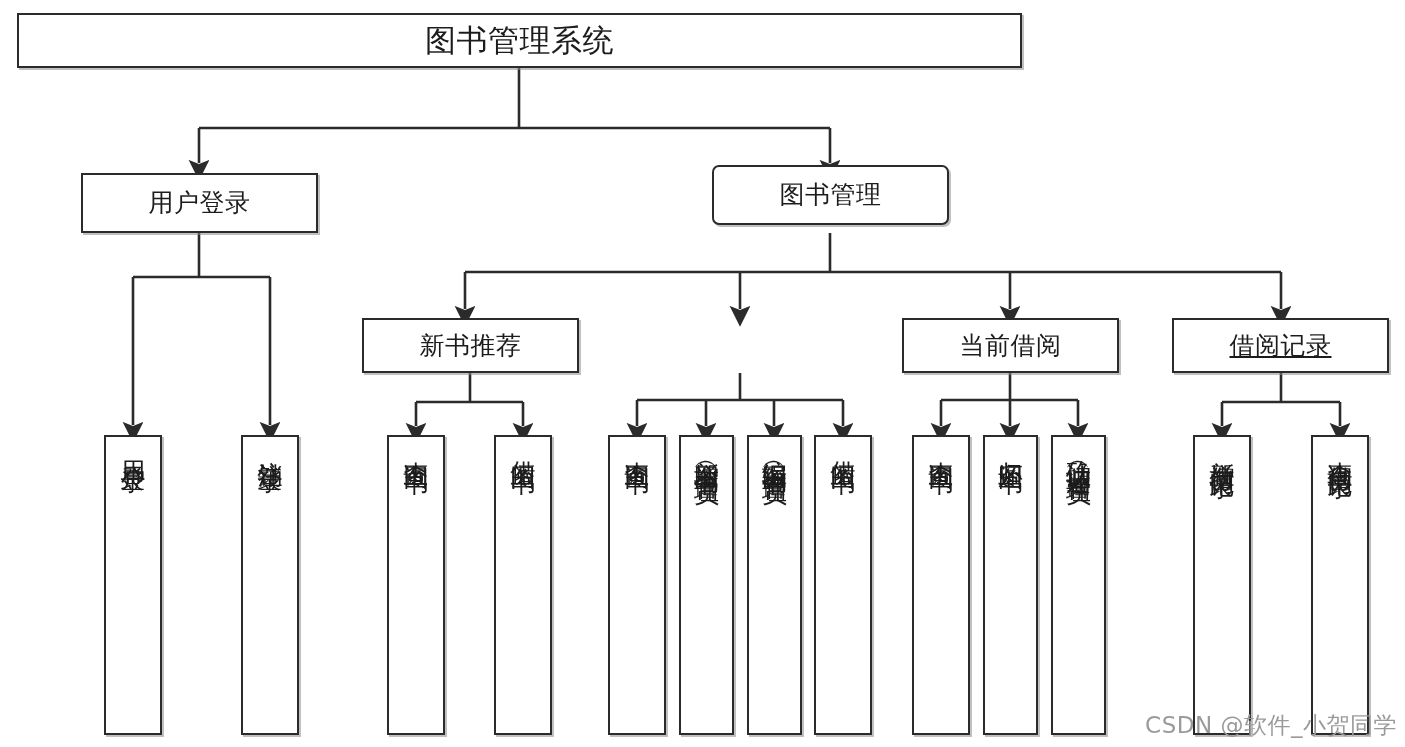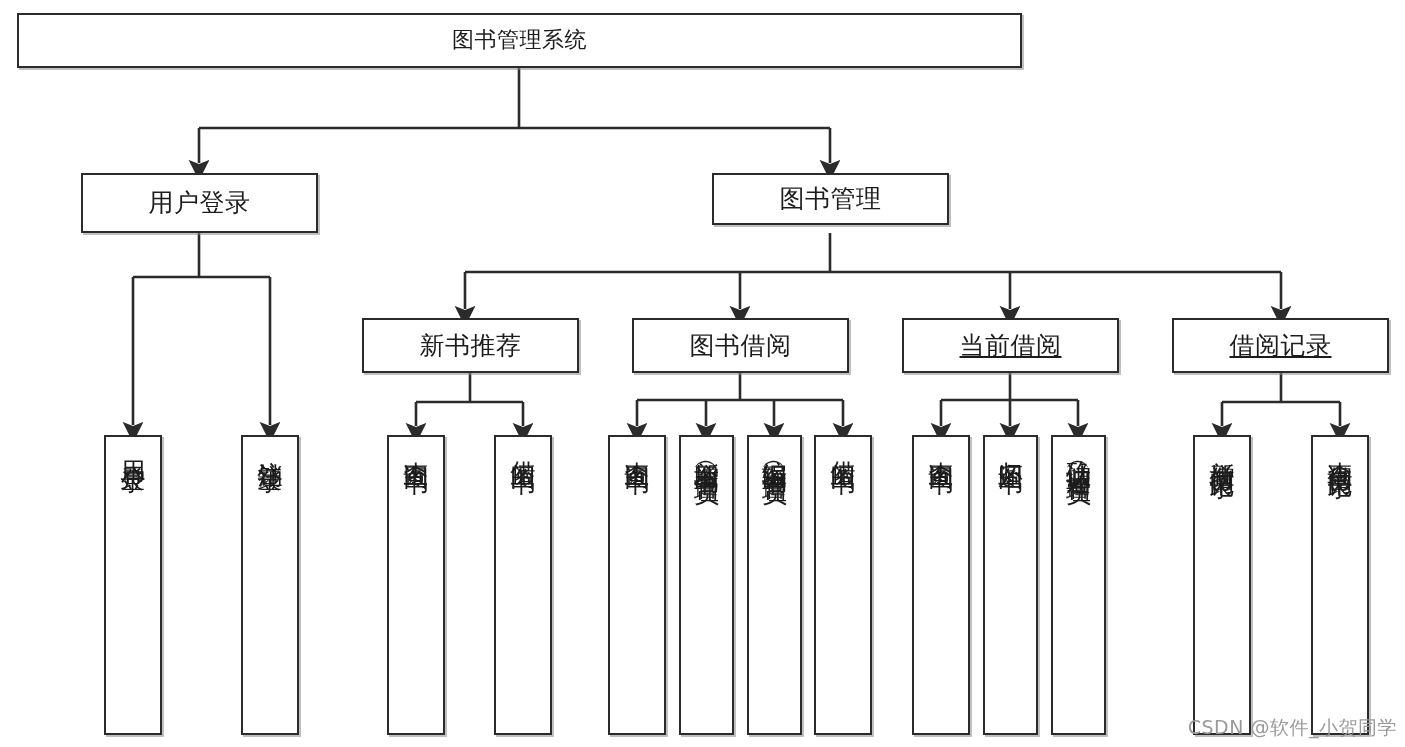--- a/index.html
+++ b/index.html
@@ -41,40 +41,40 @@
     display: block;
     text-align: center;
     line-height: 1.12;
     letter-spacing: 0.5px;
   }
   
   .node.h .label {
     writing-mode: horizontal-tb;
     font-size: 25px;
   }
-  .node.lvl0 .label { font-size: 22px; }
+  .node.lvl0 .label { font-size: 31px; }
   
   .node.v {
     align-items: flex-start;
     justify-content: center;
     padding-top: 4px;
   }
   .node.v .label {
     writing-mode: vertical-rl;
     text-orientation: upright;
     font-size: 25px;
     line-height: 1.0;
     letter-spacing: 3px;
     white-space: nowrap;
   }
   .watermark {
     position: absolute;
     right: 8px;
     bottom: 6px;
-    font-size: 19px;
+    font-size: 23px;
     color: #9a9a9a;
     letter-spacing: 0.5px;
     white-space: nowrap;
     z-index: 5;
     font-family: "DejaVu Sans", "Liberation Sans", sans-serif;
   }
 </style>
 </head>
 <body>
 
@@ -131,33 +131,30 @@
   </svg>
 
   <div class="node h lvl0" style="left:17px; top:13px; width:1005px; height:55px;">
     <span class="label">图书管理系统</span>
   </div>
 
   <div class="node h" style="left:81px; top:173px; width:237px; height:60px;">
     <span class="label">用户登录</span>
   </div>
 
-  <div class="node h" style="left:712px; top:173px; width:237px; height:52px;">
+  <div class="node h" style="left:712px; top:165px; width:237px; height:60px;border-radius:7px;">
     <span class="label">图书管理</span>
   </div>
 
   <div class="node h" style="left:362px; top:318px; width:217px; height:55px;justify-content:center;">
     <span class="label">新书推荐</span>
   </div>
 
-  <div class="node h" style="left:632px; top:318px; width:217px; height:55px;">
-    <span class="label">图书借阅</span>
-  </div>
-
-  <div class="node h" style="left:902px; top:318px; width:217px; height:55px;text-decoration:underline;">
+
+  <div class="node h" style="left:902px; top:318px; width:217px; height:55px;">
     <span class="label">当前借阅</span>
   </div>
 
   <div class="node h" style="left:1172px; top:318px; width:217px; height:55px;text-decoration:underline;">
     <span class="label">借阅记录</span>
   </div>
 
   <div class="node v" style="left:104px; top:435px; width:58px; height:300px;">
     <span class="label">用户登录</span>
   </div>

